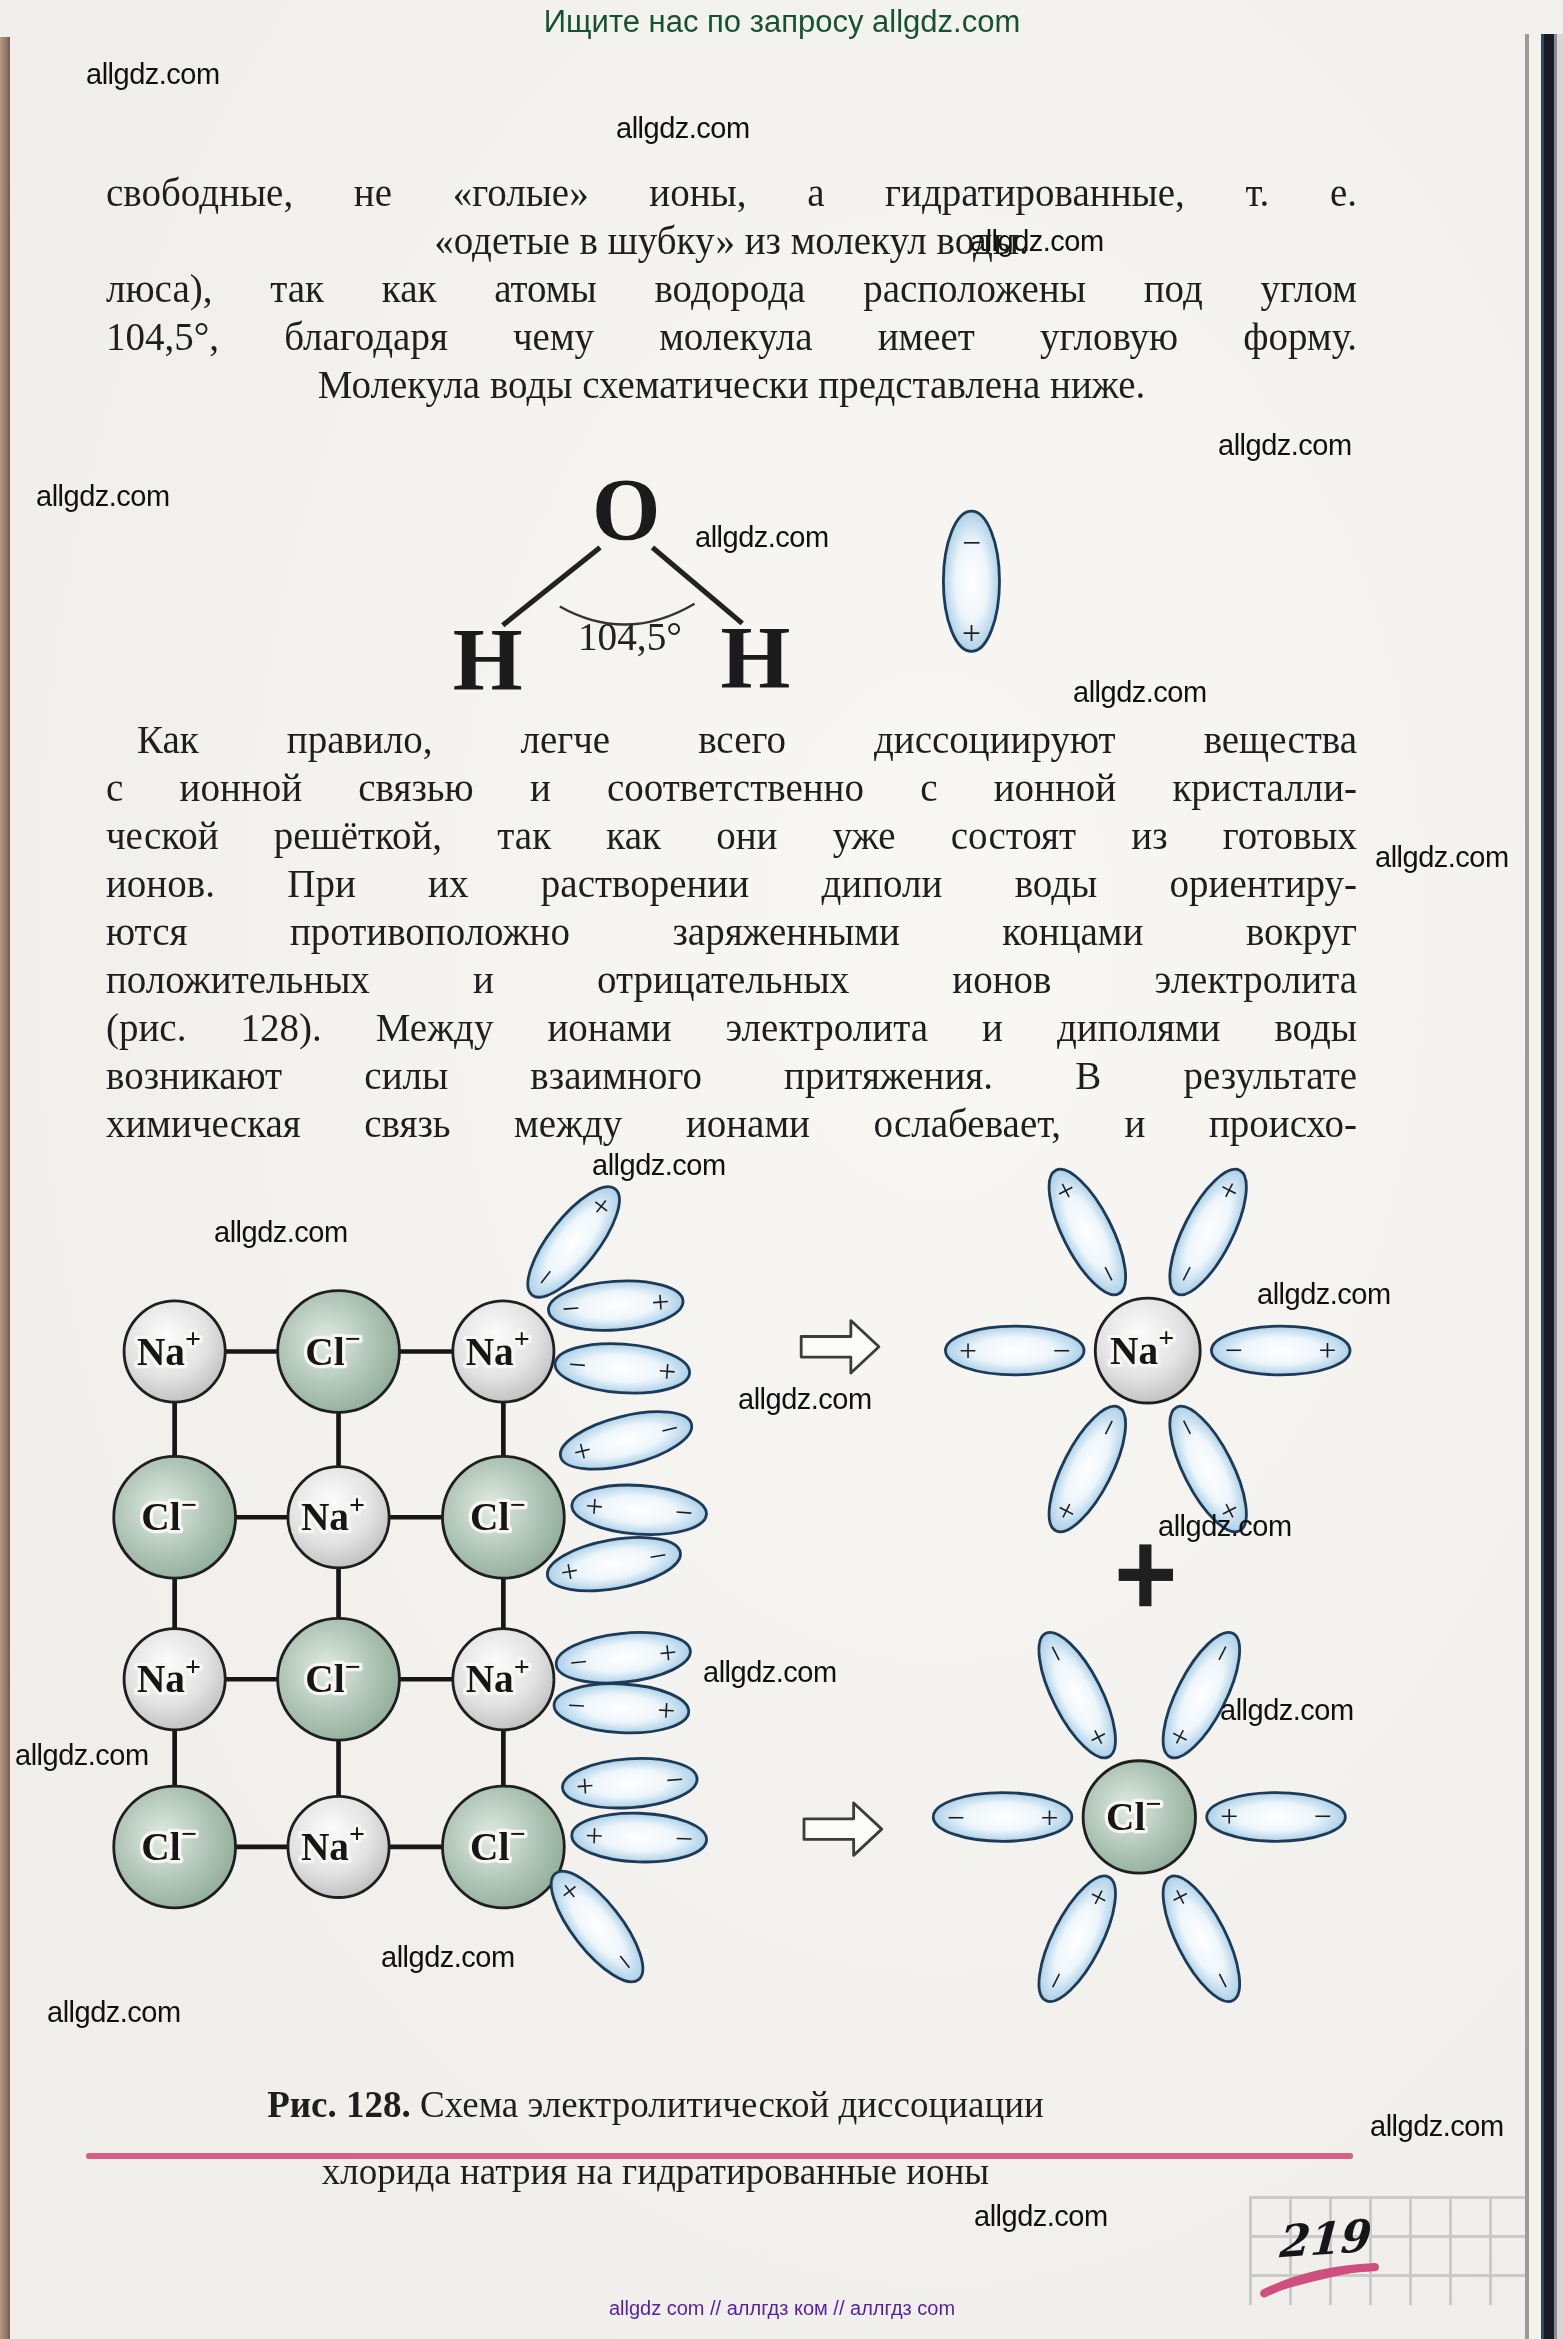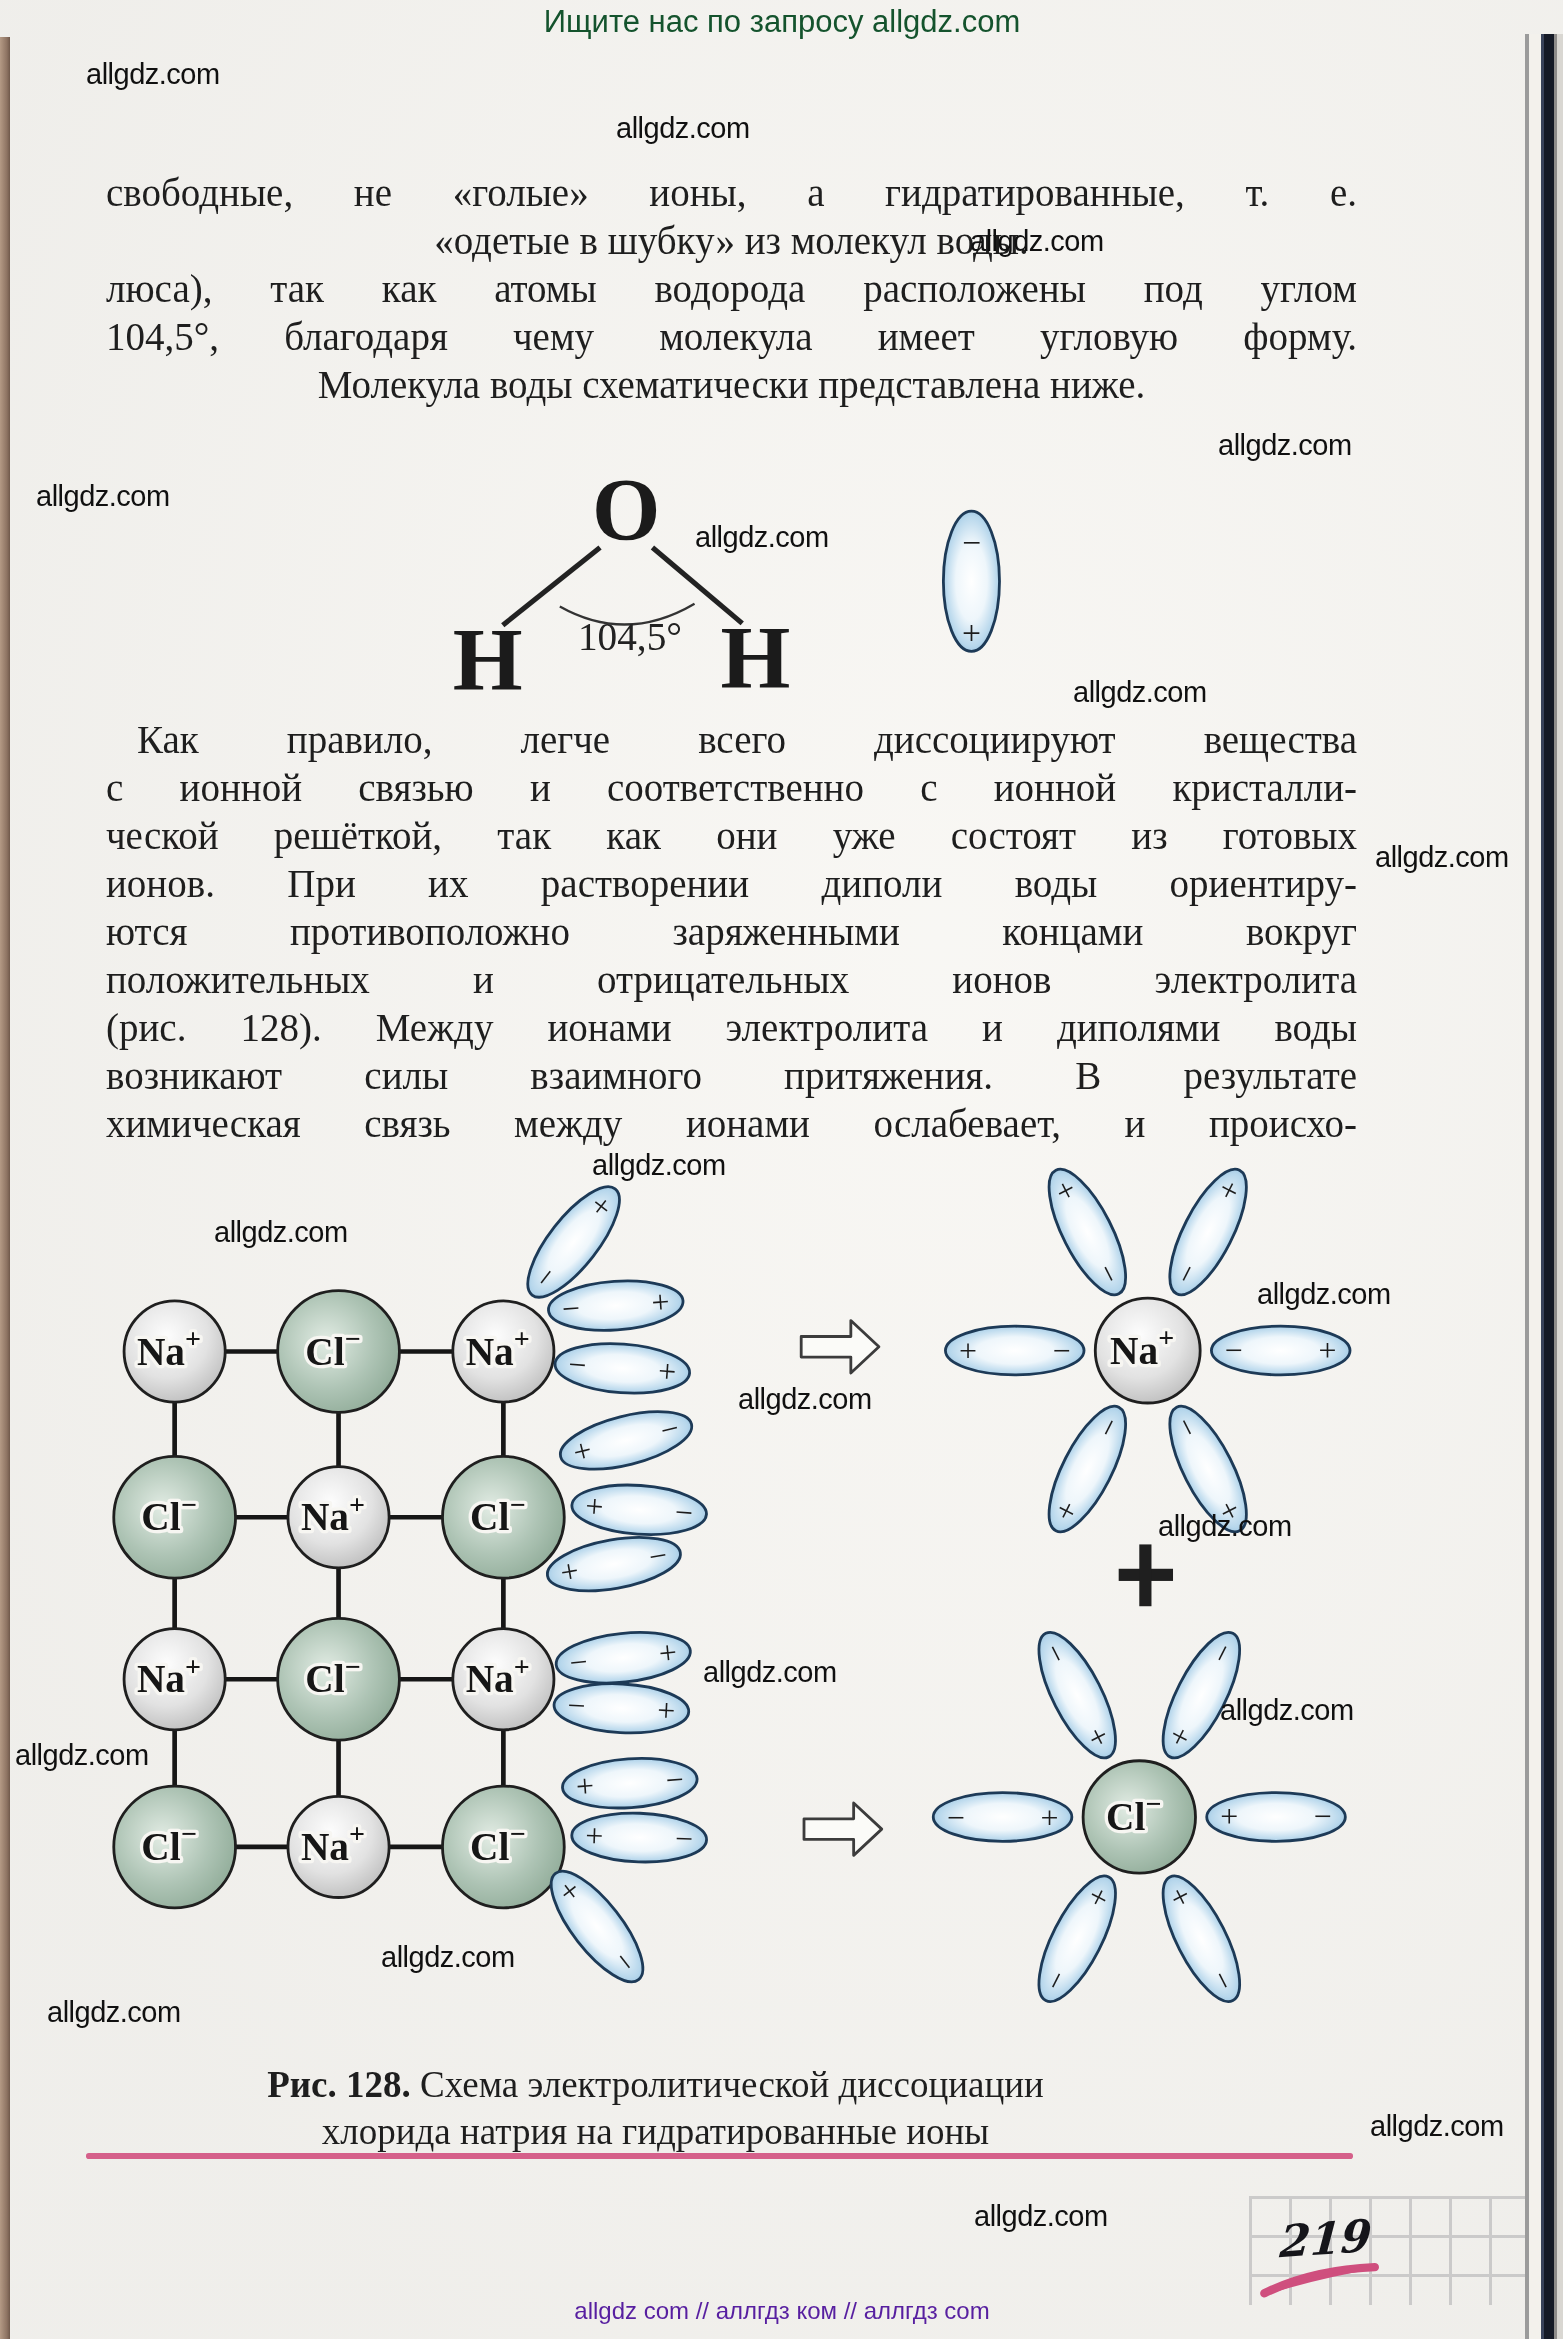--- a/index.html
+++ b/index.html
@@ -5,27 +5,27 @@
   html,body{margin:0;padding:0;background:#888;}
   #page{position:relative;width:1564px;height:2339px;background:#f5f3ee;overflow:hidden;
         font-family:"Liberation Serif",serif;color:#1e1e1e;}
   #page::after{content:"";position:absolute;inset:0;pointer-events:none;
         background:radial-gradient(ellipse at 60% 40%, rgba(255,255,255,.35), rgba(190,196,205,.10) 80%);}
   .wm{position:absolute;font-family:"Liberation Sans",sans-serif;font-size:29px;color:#101010;
       letter-spacing:-0.5px;white-space:nowrap;z-index:50;}
   #banner{position:absolute;left:0;top:3.7px;width:1564px;text-align:center;
       font-family:"Liberation Sans",sans-serif;font-size:31px;z-index:51;}
   #footer{position:absolute;left:0;top:2297px;width:1564px;text-align:center;
-      font-family:"Liberation Sans",sans-serif;font-size:24px;z-index:51;}
+      font-family:"Liberation Sans",sans-serif;font-size:20px;z-index:51;}
   .textblock{position:absolute;left:106px;width:1251px;font-size:39px;z-index:5;}
   .ln{line-height:48px;white-space:nowrap;text-align:center;}
   .ln.j{white-space:normal;text-align:justify;text-align-last:justify;}
   .ln.ind{text-indent:31px;}
   #caption{position:absolute;left:112px;top:2061px;width:1087px;font-size:37px;z-index:5;}
-  #caption .ln{line-height:47px;}
+  #caption .ln{line-height:47px;margin-top:20px;}
   #pink-rule{position:absolute;left:86px;top:2153px;width:1267px;height:5.6px;z-index:6;border-radius:2.8px;}
   #left-edge{position:absolute;left:0;top:37px;width:10.3px;height:2302px;z-index:40;
       background:linear-gradient(to right,#b49a85,#8d7362 70%,#6f584a);}
   #right-edge{position:absolute;left:1525px;top:34px;width:38px;height:2306px;z-index:40;
       background:linear-gradient(to right,#9b9b9b 0 3.7px,#f3f1ec 3.7px 16px,#39435a 16px 19px,#151a26 19px 29px,#8e8c8a 29px 32px,#d9d7d2 32px 38px);}
   #grid-paper{position:absolute;left:1249px;top:2196px;width:302px;height:109px;z-index:3;opacity:.8;
       background:repeating-linear-gradient(to right,#c2c2c2 0 2.8px,transparent 2.8px 40px),
                  repeating-linear-gradient(to bottom,#c2c2c2 0 2.8px,transparent 2.8px 39px);}
   #page-num{position:absolute;left:1280px;top:2213px;font-family:"DejaVu Serif",serif;font-style:italic;
       font-size:44px;font-weight:600;transform:rotate(-4deg) skewX(-8deg);z-index:5;color:#15151a;}

